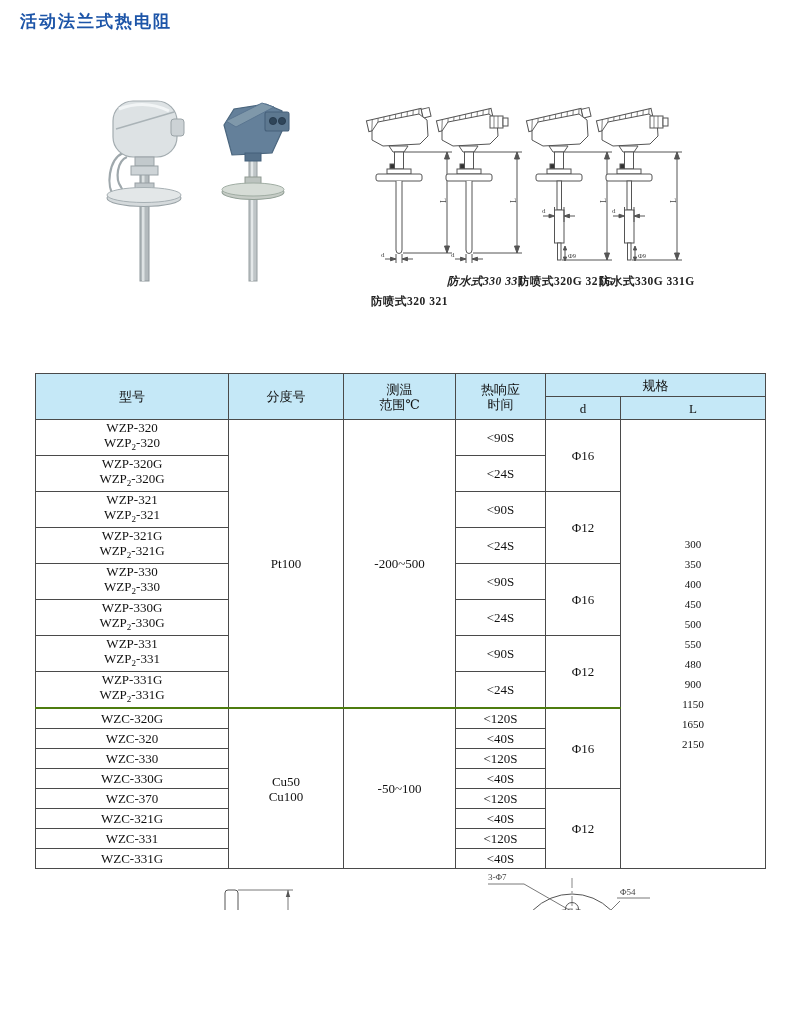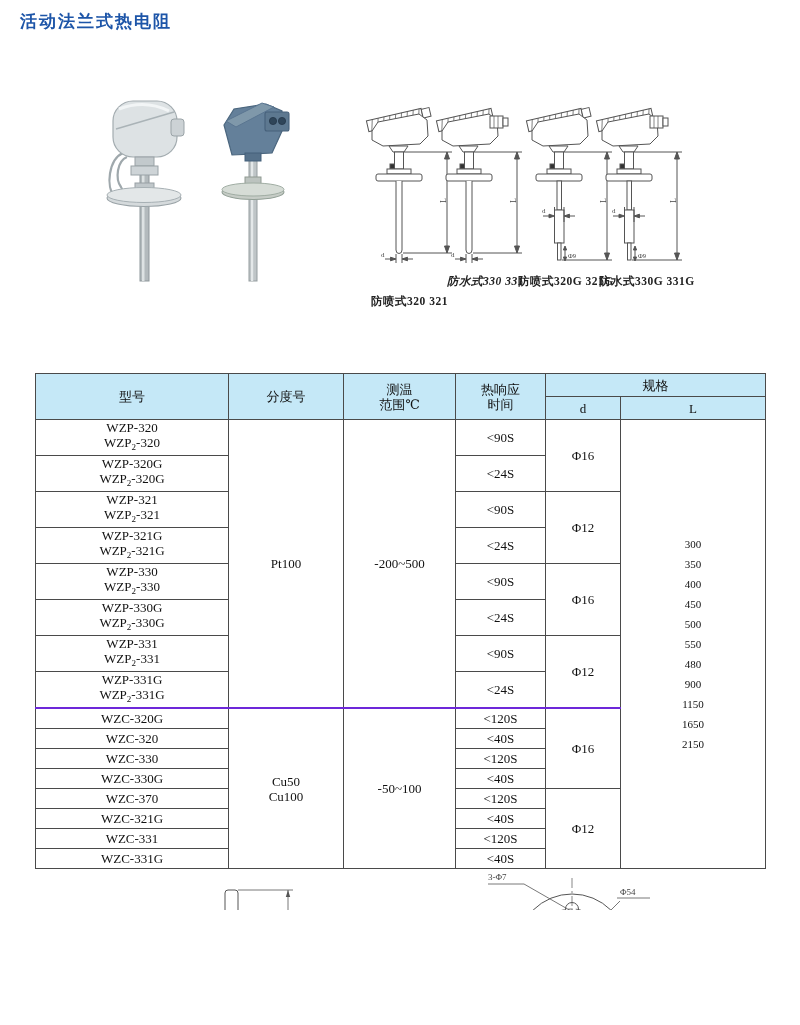--- a/index.html
+++ b/index.html
@@ -25,21 +25,21 @@
   table.spec { border-collapse:collapse; table-layout:fixed; width:730px;
     font-size:13px; color:#111; }
   table.spec { border:1.5px solid #4a4a4a;margin-top:40px; }
   table.spec th, table.spec td {
     border:1px solid #4a4a4a; text-align:center; vertical-align:middle;
     padding:0; line-height:15px; font-weight:normal;
   }
   table.spec thead th { background:#c5e8f7; height:22px; font-size:13px; }
   tr.tall td { height:34px; }
   tr.short td { height:19px; }
-  tr.section-start td { border-top:2px solid #6d28d9;text-align:center; }
+  tr.section-start td { border-top:2px solid #4d7c0f;text-align:center; }
   td.len-cell div { line-height:20px; font-size:11px; }
   sub.mdl { font-size:9px; vertical-align:-3px; }
   
   .notes { position:absolute; left:22px; top:820px; font-size:12.5px; line-height:17.5px; color:#222; }
   .notes div { white-space:nowrap; }
   
   svg text { font-family:"Liberation Serif","DejaVu Serif",serif; }
 </style>
 </head>
 <body>

